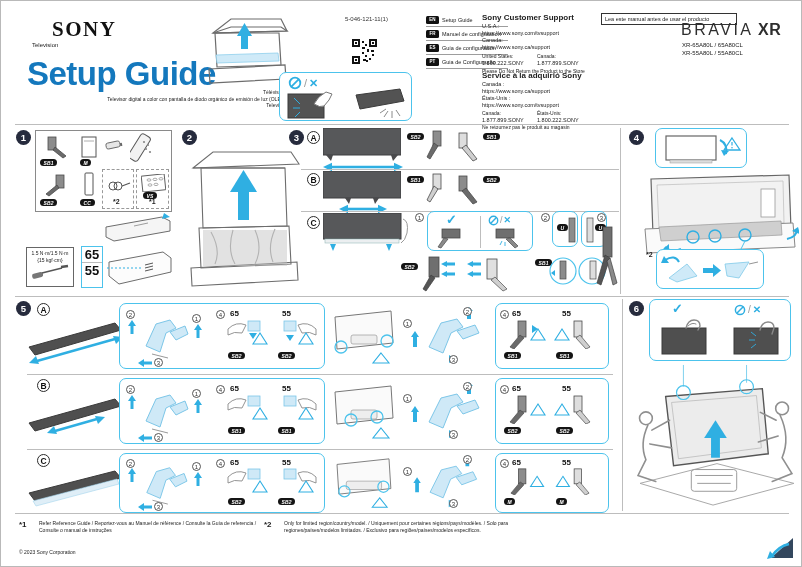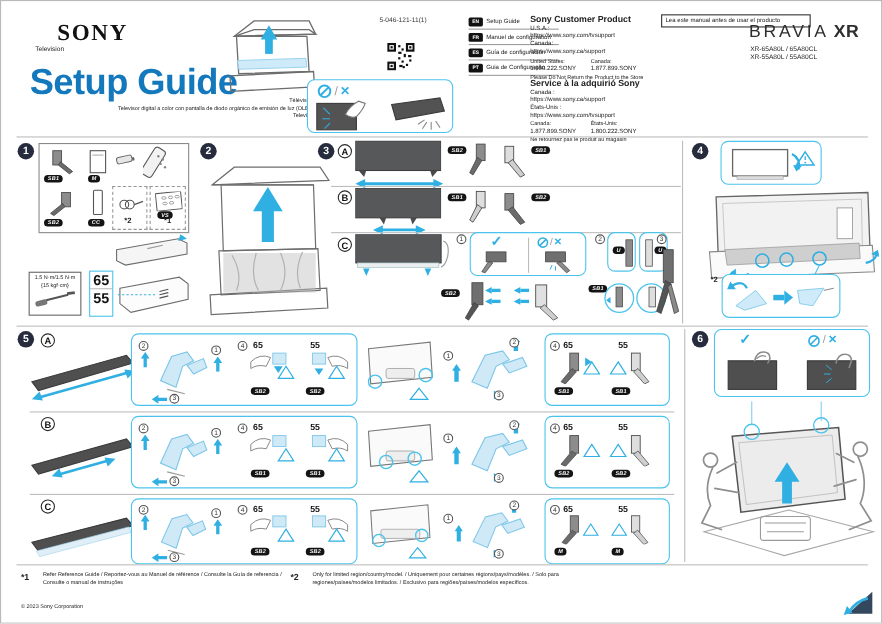--- a/index.html
+++ b/index.html
@@ -108,21 +108,21 @@
       <span class="lang-badge">ES</span>
       <span class="lang-label">Guía de configuración</span>
     </div>
     <div class="lang-row">
       <span class="lang-badge">PT</span>
       <span class="lang-label">Guia de Configuração</span>
     </div>
   </div>
 
   <div class="abs" style="left:481px;top:12px;width:110px;">
-    <div class="t8 b">Sony Customer Product</div>
+    <div class="t8 b">Sony Customer Support</div>
     <div class="t55">U.S.A.:</div>
     <div class="t55">https://www.sony.com/tvsupport</div>
     <div class="t55">Canada:</div>
     <div class="t55">https://www.sony.ca/support</div>
     <div style="display:flex;margin-top:2px;">
       <div style="width:55px;">
         <div class="t5">United States:</div>
         <div class="t55">1.800.222.SONY</div>
       </div>
       <div style="width:55px;">

